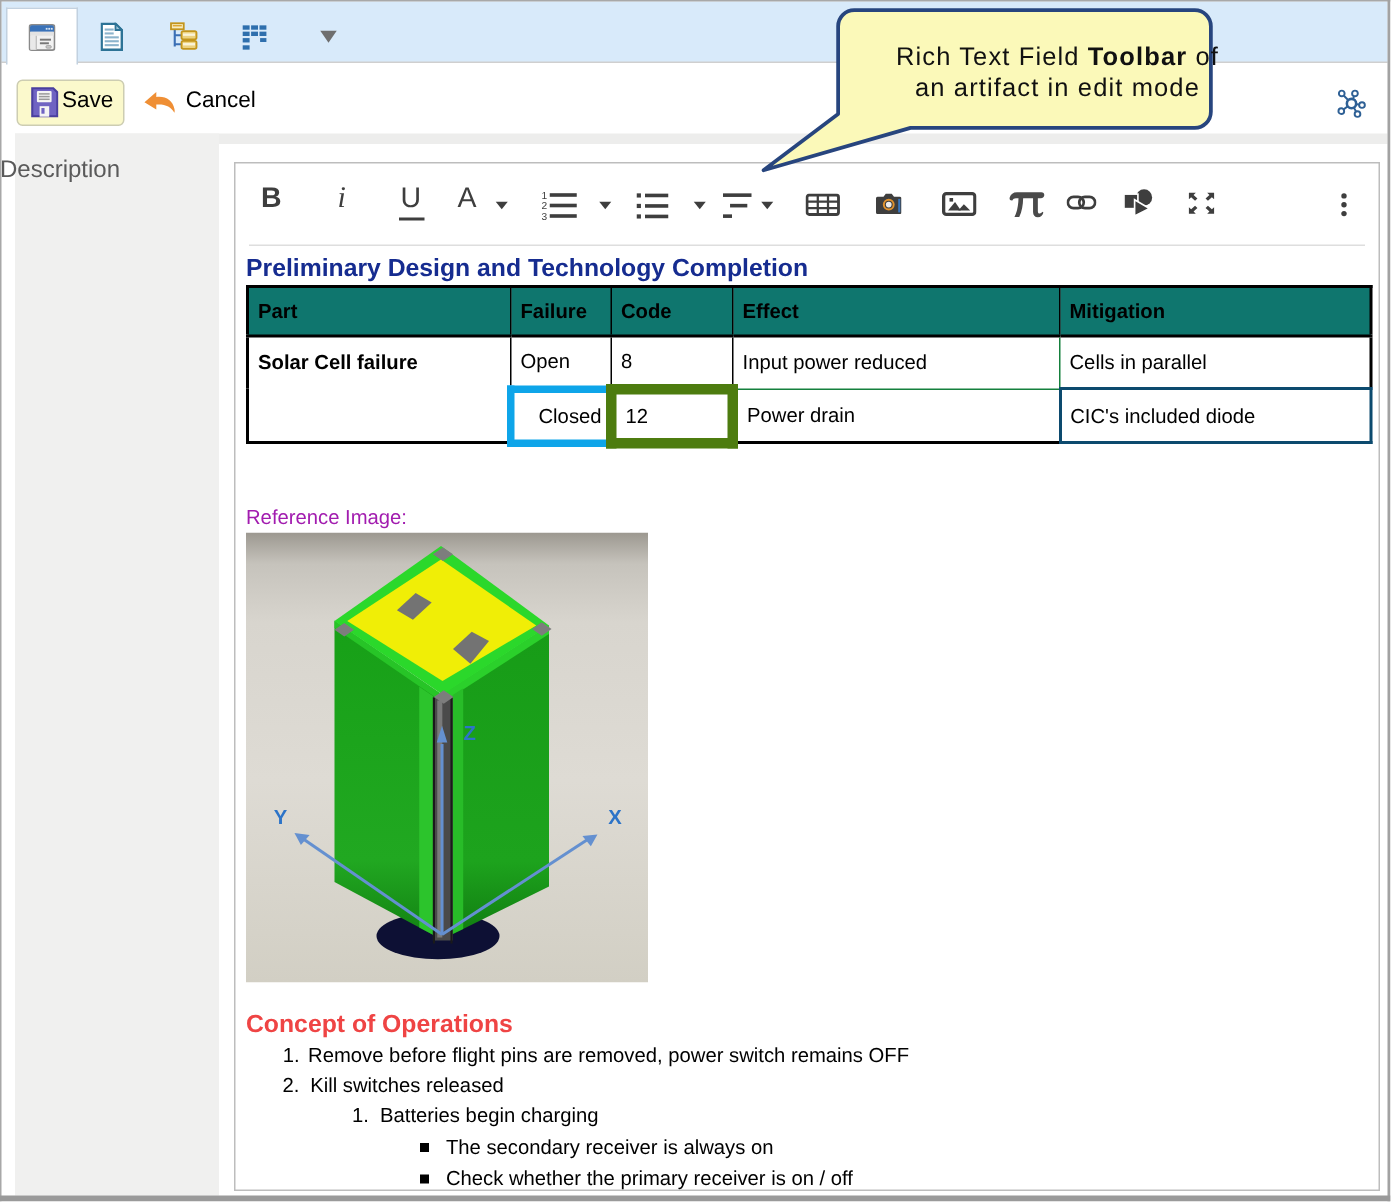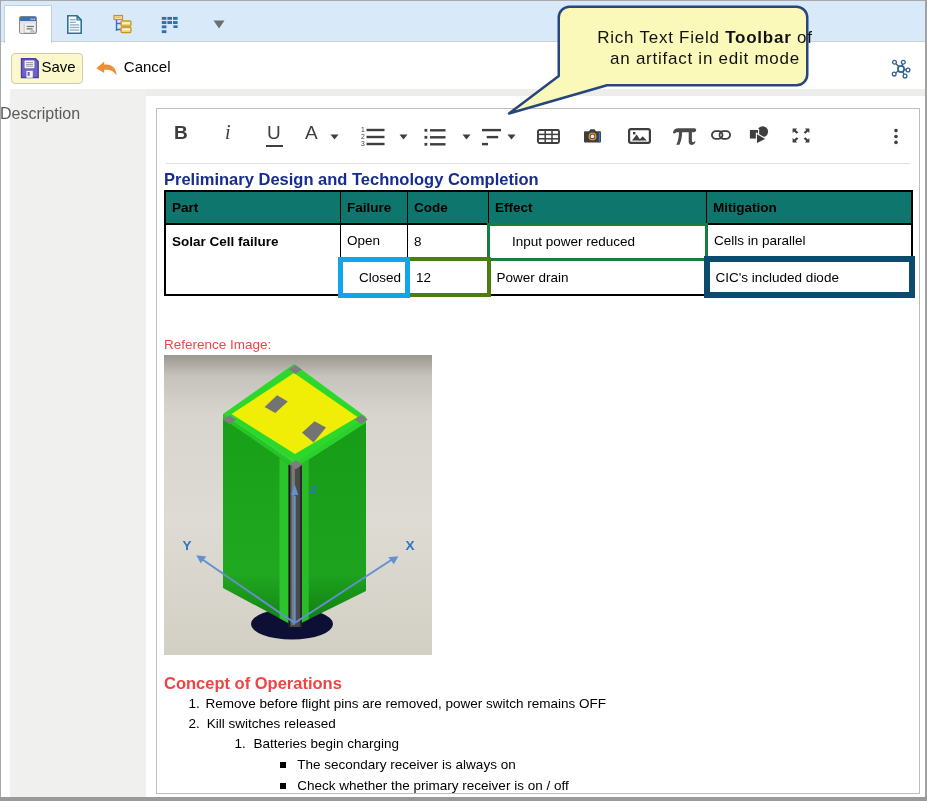--- a/index.html
+++ b/index.html
@@ -193,32 +193,32 @@
 <td style="border:1px solid #000;border-bottom:2px solid #000;width:168px;padding:0 0 0 6px">Part</td>
 <td style="border:1px solid #000;border-bottom:2px solid #000;width:60px;padding:0 0 0 6px">Failure</td>
 <td style="border:1px solid #000;border-bottom:2px solid #000;width:74px;padding:0 0 0 6px">Code</td>
 <td style="border:1px solid #000;border-bottom:2px solid #000;width:211px;padding:0 0 0 6px">Effect</td>
 <td style="border:1px solid #000;border-bottom:2px solid #000;padding:0 0 0 6px">Mitigation</td>
 </tr>
 <tr style="height:35px">
 <td rowspan="2" style="border:1px solid #000;padding:9px 6px 0 6px;vertical-align:top;font-weight:bold">Solar Cell failure</td>
 <td style="border:1px solid #000;padding:0 0 0 6px">Open</td>
 <td style="border:1px solid #000;padding:0 0 0 6px">8</td>
-<td style="border:3px solid #15803d;padding:0 0 0 22px">Input power reduced</td>
+<td style="border:1px solid #15803d;padding:0 0 0 6px">Input power reduced</td>
 <td style="border:1px solid #000;padding:0 0 0 6px">Cells in parallel</td>
 </tr>
 <tr style="height:36px">
 <td style="border:5px solid #0ea5e9;padding:0 0 0 16px">Closed</td>
-<td style="border:4px solid #4d7c0f;padding:0 0 0 6px">12</td>
+<td style="border:7px solid #4d7c0f;padding:0 0 0 6px">12</td>
 <td style="border:1px solid #22c55e;padding:0 0 0 6px">Power drain</td>
-<td style="border:6px solid #0c4a6e;padding:0 14px 0 6px">CIC's included diode</td>
+<td style="border:2px solid #0c4a6e;padding:0 14px 0 6px">CIC's included diode</td>
 </tr>
 </tbody>
   </table>
-<div class="abs" style="left:164px;top:336.5px;font-size:13.5px;color:#ef4444">Reference Image:</div>
+<div class="abs" style="left:164px;top:336.5px;font-size:13.5px;color:#a21caf">Reference Image:</div>
 <svg class="abs" style="left:164px;top:355px" width="268" height="300" viewBox="0 0 268 300">
 <defs>
 <linearGradient id="bgg" x1="0" y1="0" x2="0" y2="1">
 <stop offset="0" stop-color="#9c9890"></stop>
         <stop offset="0.07" stop-color="#c6c3bc"></stop>
         <stop offset="0.2" stop-color="#d8d5ce"></stop>
         <stop offset="0.55" stop-color="#dedbd4"></stop>
         <stop offset="1" stop-color="#d2cfc4"></stop>
 </linearGradient>
 <linearGradient id="lfg" x1="0" y1="0" x2="0" y2="1">

